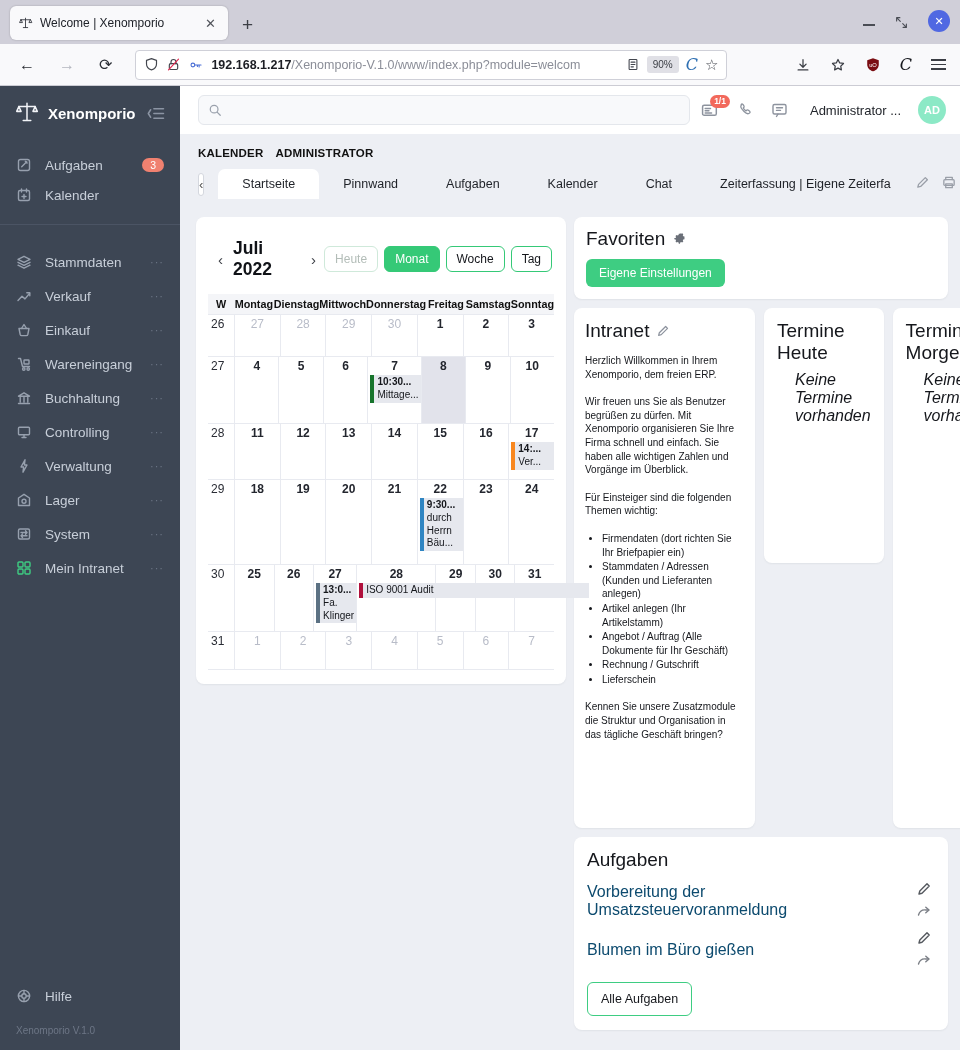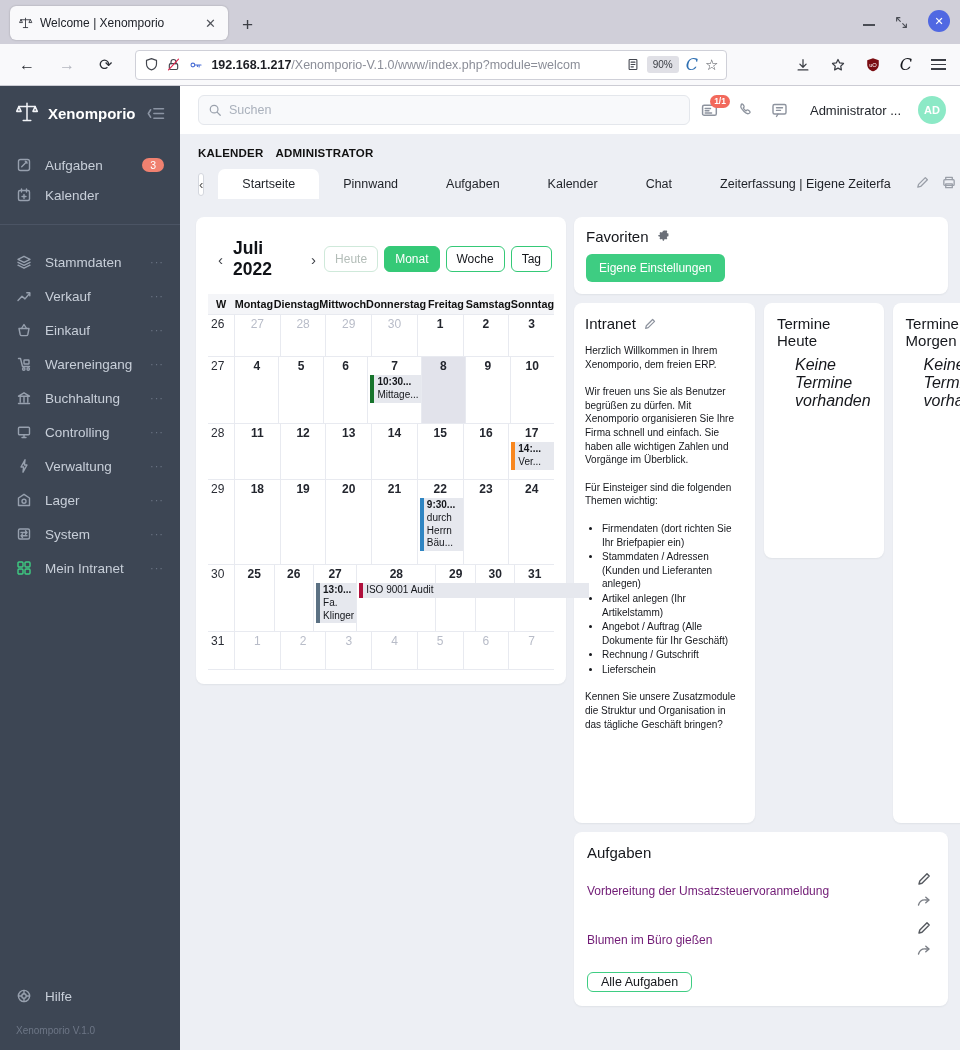--- a/index.html
+++ b/index.html
@@ -95,38 +95,38 @@
   .event { display:flex; margin:1px 0 1px 2px; font-size:10px; line-height:1.28; color:#14161b; position:relative; }
   .event .bar { flex:0 0 4px; }
   .event .ebody { background:#e6e8ee; flex:1; min-width:0; padding:1px 2px 1px 3px; }
   .event .eline { white-space:nowrap; overflow:hidden; }
   .event .etime { font-weight:700; }
   .event.span3 { width:293%; z-index:2; }
 
   
   .right-col { flex:1; display:flex; flex-direction:column; gap:9px; min-width:0; }
   .fav-panel { padding:11px 12px 12px 12px; }
-  .panel-title { font-size:15px; color:#15171c; display:flex; align-items:center; gap:7px; }
+  .panel-title { font-size:19px; color:#15171c; display:flex; align-items:center; gap:7px; }
   .green-btn { display:inline-block; margin-top:9px; background:#3ecd82; color:#fff; font-size:12px; padding:7px 13px; border-radius:6px; border:none; font-family:inherit; }
   .mid-row { display:flex; gap:9px; align-items:stretch; }
   .intranet { flex:0 0 181px; padding:12px 11px; height:520px; overflow:hidden; }
   .intra-text { font-size:10px; line-height:1.36; margin-top:12px; color:#15171c; }
   .intra-text p { margin-bottom:14px; }
   .intra-text ul { margin:2px 0 14px 17px; }
   .intra-text li { margin-bottom:1px; }
   .termine-col { flex:1; display:flex; flex-direction:row; gap:9px; min-width:0; }
   .termine { padding:12px 13px; }
   .termine.heute { height:255px; }
   .termine.morgen { flex:1; }
   .empty-note { font-style:italic; font-size:16px; margin:7px 0 0 18px; color:#15171c; }
   .tasks { padding:12px 13px 14px 13px; }
   .task-item { display:flex; align-items:center; margin-top:10px; }
-  .task-label { font-size:12px; color:#701a75; flex:1; padding-right:10px; }
+  .task-label { font-size:16px; color:#0c4a6e; flex:1; padding-right:10px; }
   .task-icons { display:flex; flex-direction:column; gap:7px; align-items:center; padding-right:3px; }
-  .outline-btn { display:inline-block; margin-top:13px; background:#fff; border:1px solid #3ecd82; color:#15171c; font-size:12.5px; padding:2px 13px; border-radius:6px; font-family:inherit; }
+  .outline-btn { display:inline-block; margin-top:13px; background:#fff; border:1px solid #3ecd82; color:#15171c; font-size:12.5px; padding:9px 13px; border-radius:6px; font-family:inherit; }
 </style>
 </head>
 <body>
 
 <div class="titlebar">
   <div class="tab">
     <span>
       <svg width="15" height="15" viewBox="0 0 24 24" class="ic" stroke="#33363e">
           <path d="M12 3.5v15M8.5 18.5h7M4.5 6h15"></path>
           <path d="M4.5 6l-2 4.5h4z"></path>
@@ -369,21 +369,20 @@
 
   <div class="main">
     <div class="topbar">
       <div class="search">
         <span>
           <svg width="14" height="14" viewBox="0 0 16 16" class="ic" stroke="#9aa1ac">
               <circle cx="7" cy="7" r="4.4"></circle>
               <path d="M10.4 10.4L14 14"></path>
             </svg>
         </span>
-        <input placeholder="Suchen" style="">
       </div>
       <div class="top-icons">
         <span class="badge-wrap">
           <svg width="19" height="17" viewBox="0 0 18 16" class="ic" stroke="#8d939e">
               <rect x="1.5" y="3" width="13" height="9.5" rx="1.5"></rect>
               <path d="M4 6h5M4 8.2h3.5M4 10.4h6"></path>
             </svg>
           <span class="mini-badge">1/1</span>
         </span>
         <span>

